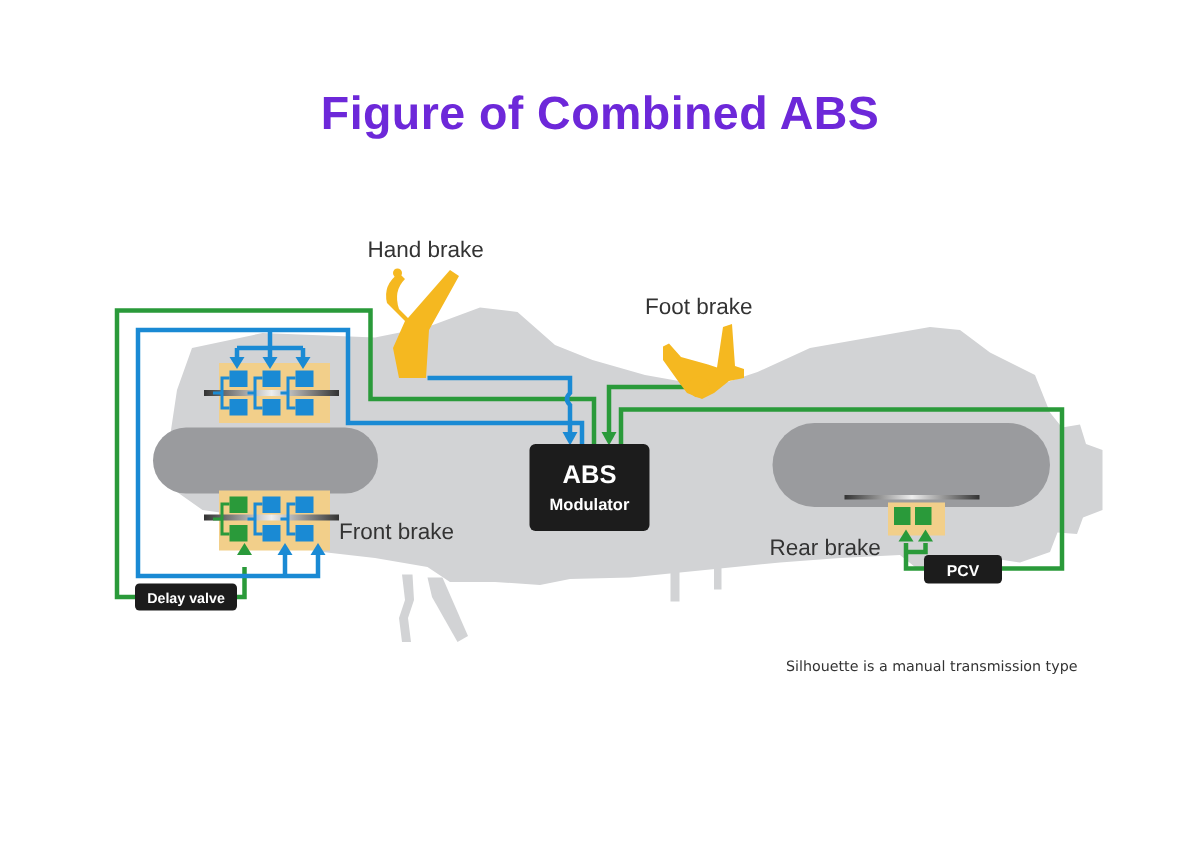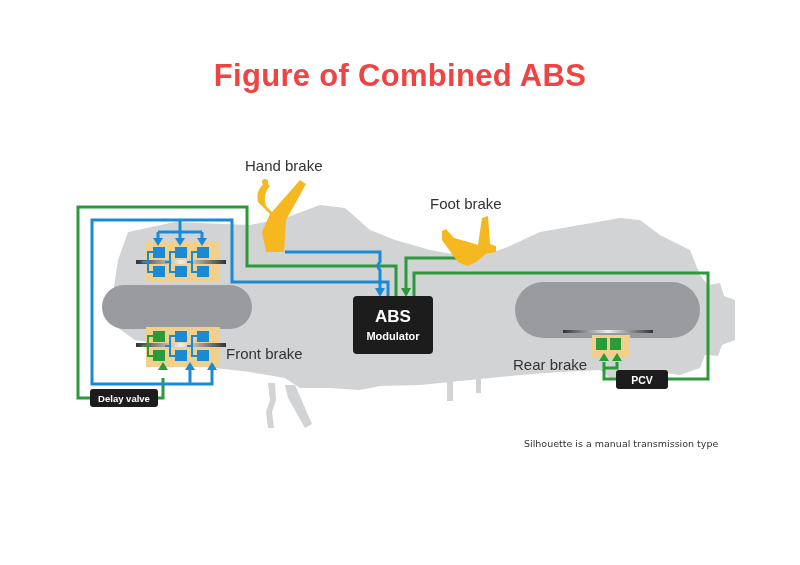--- a/index.html
+++ b/index.html
@@ -1,20 +1,20 @@
 <!DOCTYPE html>
 <html><head>
   <meta charset="utf-8">
   <style>
     html, body { margin: 0; padding: 0; background: #ffffff; }
     body { width: 800px; height: 565px; position: relative; overflow: hidden; font-family: "Liberation Sans", sans-serif; }
     .title {
       position: absolute; left: 0; top: 58px; width: 800px; text-align: center;
       font-family: "Liberation Sans", sans-serif; font-weight: bold; font-size: 31px;
-      color: #ef4444; letter-spacing: 0.3px;
+      color: #6d28d9; letter-spacing: 0.3px;
     }
     svg.diagram { position: absolute; left: 0; top: 0; }
     .lbl { font-family: "Liberation Sans", sans-serif; font-size: 15px; fill: #333333; }
     .box-lbl { font-family: "Liberation Sans", sans-serif; font-weight: bold; fill: #ffffff; }
     .note { font-family: "DejaVu Sans", sans-serif; font-size: 9.5px; fill: #333333; }
   </style>
 </head>
 <body>
 
 <div class="title">Figure of Combined ABS</div>

